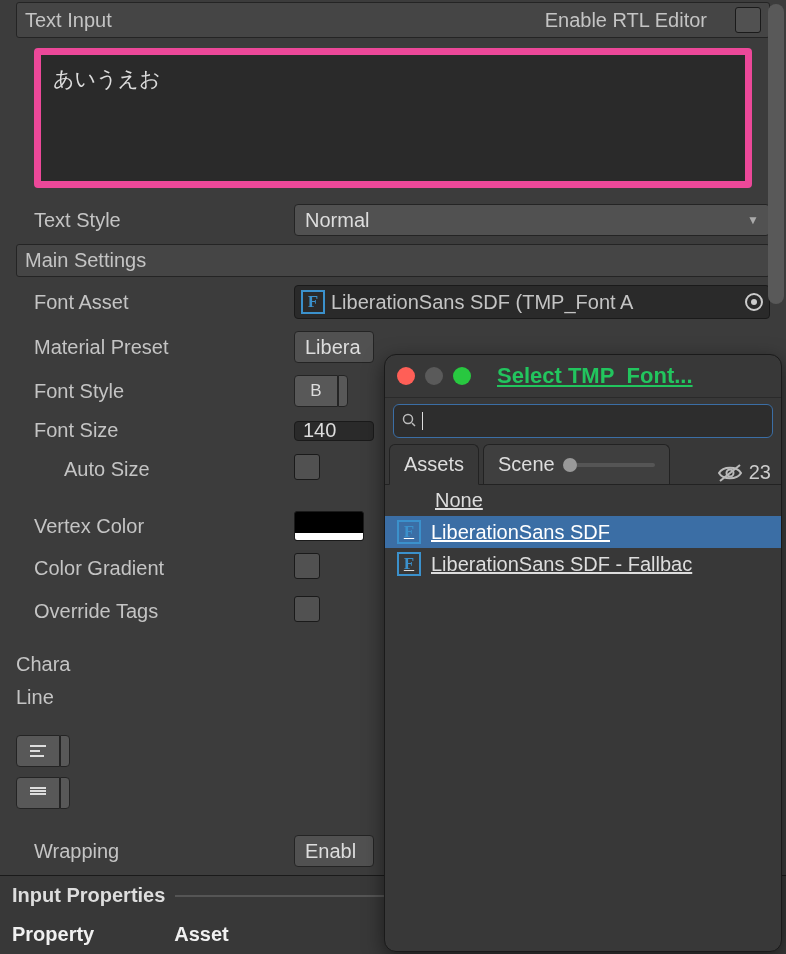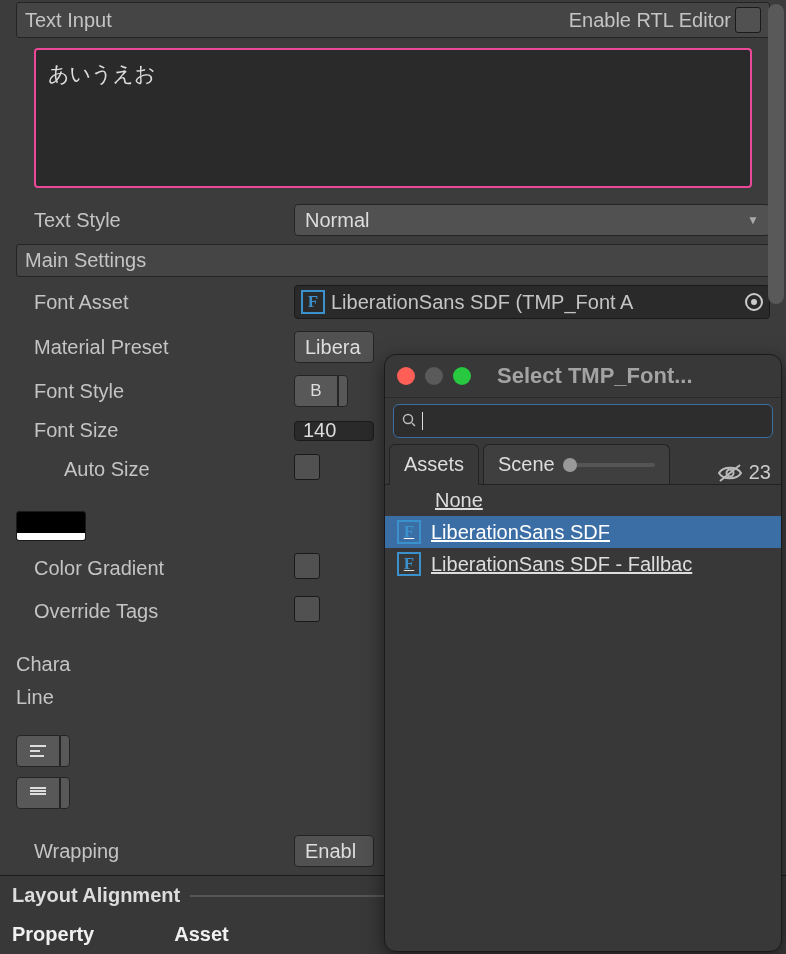--- a/index.html
+++ b/index.html
@@ -43,21 +43,21 @@
   }
   .row .label.indent {
     padding-left: 48px;
   }
   .row .control {
     flex: 1;
     min-width: 0;
   }
   .text-area {
     background: #2a2a2a;
-    border: 2px solid #ec4899;
+    border: 7px solid #ec4899;
     border-radius: 4px;
     padding: 10px 12px;
     min-height: 140px;
     margin: 10px 18px 10px 18px;
     color: #ddd;
     font-size: 21px;
   }
   .dropdown {
     background: #515151;
     border: 1px solid #242424;
@@ -125,21 +125,21 @@
     width: 6px; height: 6px; border-radius: 50%; background: #ccc;
   }
   .checkbox {
     width: 26px;
     height: 26px;
     background: #515151;
     border: 1px solid #1a1a1a;
     border-radius: 3px;
     display: inline-block;
   }
-  .rtl-group { display: flex; align-items: center; gap: 4px; }
+  .rtl-group { display: flex; align-items: center; gap: 28px; }
   .btn-group {
     display: flex;
     gap: 0;
   }
   .btn-group .btn {
     background: #585858;
     border: 1px solid #242424;
     color: #ddd;
     height: 32px;
     min-width: 44px;
@@ -212,23 +212,23 @@
   .popup-titlebar {
     display: flex; align-items: center; gap: 10px;
     padding: 8px 12px;
     border-bottom: 1px solid #2a2a2a;
   }
   .traffic { width: 18px; height: 18px; border-radius: 50%; }
   .t-red { background: #ff5f57; }
   .t-yel { background: #5a5a5a; }
   .t-grn { background: #28c840; }
   .popup-title {
-    font-weight: 700; color: #a3a3a3; font-size: 22px;
+    font-weight: 700; color: #22c55e; font-size: 22px;
     margin-left: 16px;
-    white-space: nowrap; overflow: hidden; text-overflow: ellipsis;
+    white-space: nowrap; overflow: hidden; text-overflow: ellipsis; text-decoration: underline;
   }
   .popup-search {
     margin: 6px 8px;
     border: 1px solid #3b6ea5;
     background: #2d2d2d;
     border-radius: 6px;
     height: 34px;
     display: flex; align-items: center; gap: 6px;
     padding: 0 8px;
   }
@@ -346,20 +346,21 @@
       </div>
     </div>
   </div>
 
   <div class="row">
     <div class="label indent">Auto Size</div>
     <div class="control"><span class="checkbox"></span></div>
   </div>
 
   <div class="row" style="margin-top:14px;">
+    <div class="label">Vertex Color</div>
     <div class="control">
         <div class="color-swatch"></div>
       </div>
   </div>
 
   <div class="row">
     <div class="label">Color Gradient</div>
     <div class="control"><span class="checkbox"></span></div>
   </div>
 
@@ -413,21 +414,21 @@
         <span>Enabl</span>
       </div>
     </div>
   </div>
 
   <div class="scrollbar"></div>
 </div>
 
 <div class="layout-panel">
   <div class="layout-title">
-    <span>Layout Alignment</span>
+    <span>Input Properties</span>
     <span class="line"></span>
   </div>
   <div class="layout-cols">
     <span>Property</span>
     <span>Asset</span>
   </div>
 </div>
 
 <div class="popup">
   <div class="popup-titlebar">

